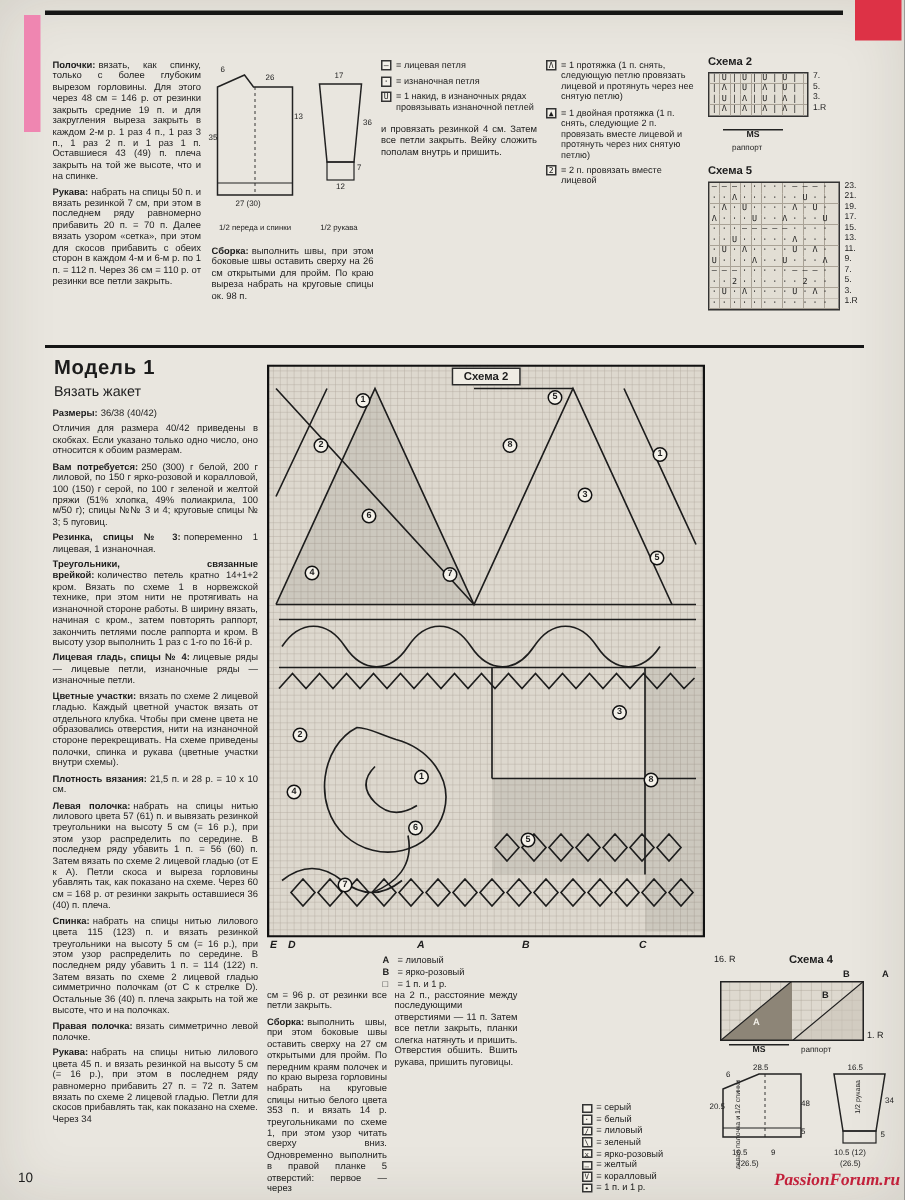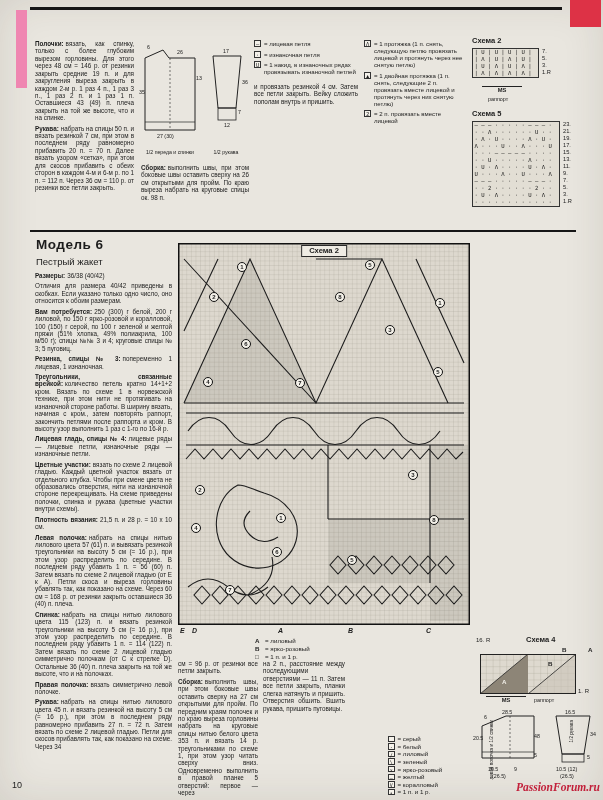--- a/index.html
+++ b/index.html
@@ -188,22 +188,22 @@
           <span class="rlab">9.</span>
           <span class="rlab">7.</span>
           <span class="rlab">5.</span>
           <span class="rlab">3.</span>
           <span class="rlab">1.R</span>
         </div>
     </div>
   </div>
 
   <div class="abs rule" style="left:30px;top:230px;width:546px;height:2px"></div>
-  <div class="abs model-title" style="left:36px;top:237px">Модель 6</div>
-  <div class="abs model-sub" style="left:36px;top:253px">Пестрый жакет</div>
+  <div class="abs model-title" style="left:36px;top:237px">Модель 1</div>
+  <div class="abs model-sub" style="left:36px;top:253px">Вязать жакет</div>
 
   <div class="abs txt" style="left:35px;top:272px;width:137px;height:526px;overflow:hidden">
 
   <p class="sec"><b class="lead">Размеры:</b><span>36/38 (40/42)</span></p>
       <p class="sec"><span>Отличия для размера 40/42 приведены в скобках. Если указано только одно число, оно относится к обоим размерам.</span></p>
       <p class="sec"><b class="lead">Вам потребуется:</b><span>250 (300) г белой, 200 г лиловой, по 150 г ярко-розовой и коралловой, 100 (150) г серой, по 100 г зеленой и желтой пряжи (51% хлопка, 49% полиакрила, 100 м/50 г); спицы №№ 3 и 4; круговые спицы № 3; 5 пуговиц.</span></p>
       <p class="sec"><b class="lead">Резинка, спицы № 3:</b><span>попеременно 1 лицевая, 1 изнаночная.</span></p>
       <p class="sec"><b class="lead">Треугольники, связанные врейкой:</b><span>количество петель кратно 14+1+2 кром. Вязать по схеме 1 в норвежской технике, при этом нити не протягивать на изнаночной стороне работы. В ширину вязать, начиная с кром., затем повторять раппорт, закончить петлями после раппорта и кром. В высоту узор выполнить 1 раз с 1-го по 16-й р.</span></p>
       <p class="sec"><b class="lead">Лицевая гладь, спицы № 4:</b><span>лицевые ряды — лицевые петли, изнаночные ряды — изнаночные петли.</span></p>
       <p class="sec"><b class="lead">Цветные участки:</b><span>вязать по схеме 2 лицевой гладью. Каждый цветной участок вязать от отдельного клубка. Чтобы при смене цвета не образовались отверстия, нити на изнаночной стороне перекрещивать. На схеме приведены полочки, спинка и рукава (цветные участки внутри схемы).</span></p>

